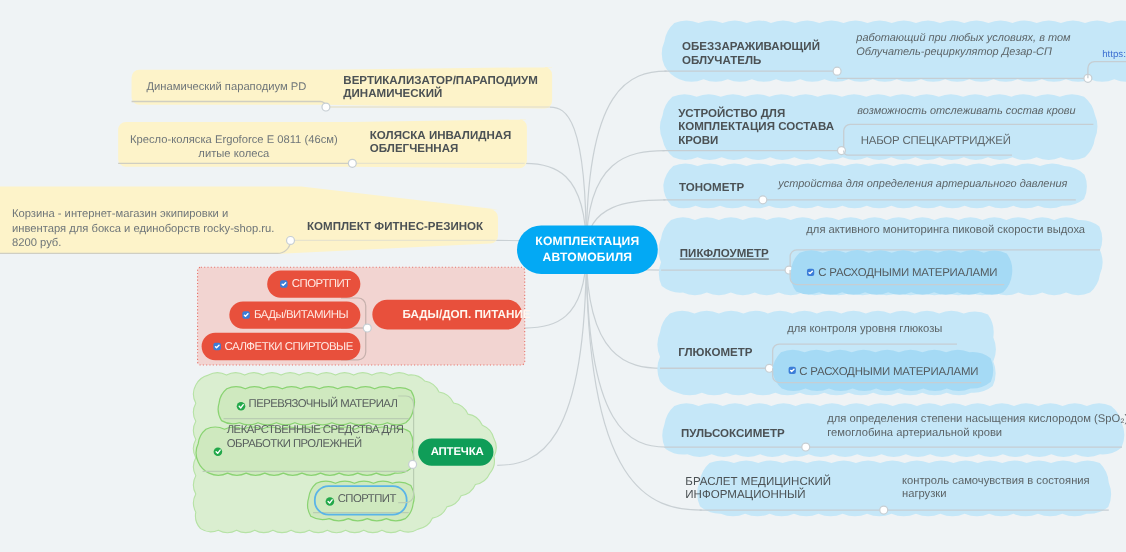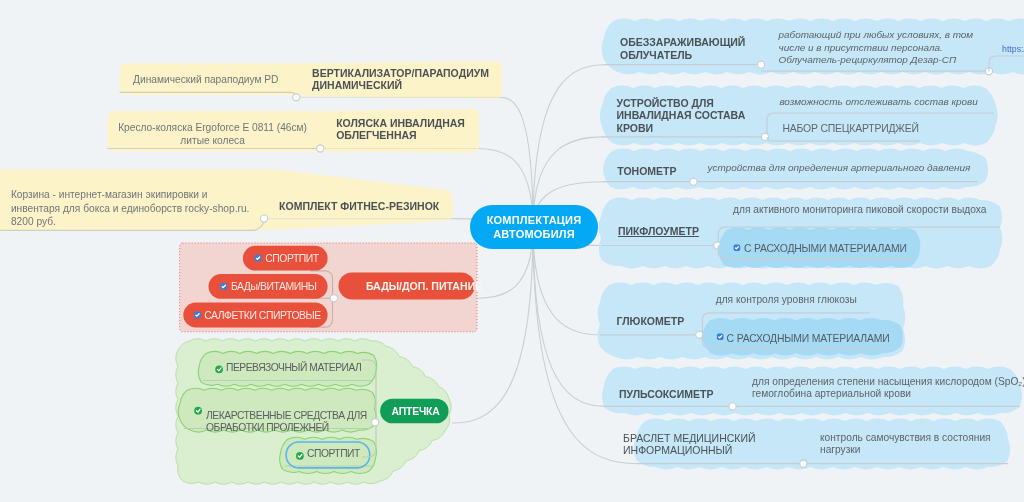--- a/index.html
+++ b/index.html
@@ -104,22 +104,22 @@
       <path d="M287.6 439.3A20.6 20.6 0 0 1 304.9 439.3A20.6 20.6 0 0 1 322.2 439.3A20.6 20.6 0 0 1 339.5 439.3A20.6 20.6 0 0 1 356.8 439.3A20.6 20.6 0 0 1 373.5 441.4A20.6 20.6 0 0 1 375.5 458.2A20.6 20.6 0 0 1 368.5 471.5A20.6 20.6 0 0 1 351.2 471.5A20.6 20.6 0 0 1 333.9 471.5A20.6 20.6 0 0 1 316.6 471.5A20.6 20.6 0 0 1 299.3 471.5A20.6 20.6 0 0 1 282.6 469.4A20.6 20.6 0 0 1 280.6 452.6A20.6 20.6 0 0 1 287.6 439.3Z" fill="#cfe9bf" stroke="#8ad372" stroke-width="1.1"></path>
       <line x1="284.6" y1="466" x2="371.5" y2="466" stroke="#b9cdb2" stroke-width="1.1"></line>
       <path d="M298.7 442H357.2A12.5 12.5 0 0 1 369.7 454.5V455.4A12.5 12.5 0 0 1 357.2 467.9H298.7A12.5 12.5 0 0 1 286.2 455.4V454.5A12.5 12.5 0 0 1 298.7 442Z" fill="none" stroke="#59b4e8" stroke-width="1.6"></path>
       <circle cx="299.9" cy="455.90000000000003" r="3.9" fill="#23a84a"></circle>
       <path d="M298.262 455.978L299.666 457.38200000000006L301.928 454.418" fill="none" stroke="#fff" stroke-width="1.287" stroke-linecap="round" stroke-linejoin="round"></path>
       <path d="M392.40000000000003 398.7H436.3A12.3 12.3 0 0 1 448.6 411V411A12.3 12.3 0 0 1 436.3 423.3H392.40000000000003A12.3 12.3 0 0 1 380.1 411V411A12.3 12.3 0 0 1 392.40000000000003 398.7Z" fill="#0f9d58"></path>
       <path d="M362 360H369A7 7 0 0 1 376 367V450A7 7 0 0 1 369 457H362" fill="none" stroke="#b9cdb2" stroke-width="1.1"></path>
       <circle cx="375.1" cy="422.2" r="3.6" fill="#fff" stroke="#c6ced3" stroke-width="1.1"></circle>
     </svg>
 <div class="txt" style="left: 620px; top: 36.2px; font-size: 10.5px; line-height: 12.4px; font-weight: bold; color: rgb(75, 81, 84);"><div>ОБЕЗЗАРАЖИВАЮЩИЙ</div><div>ОБЛУЧАТЕЛЬ</div></div>
-    <div class="txt" style="left: 778.5px; top: 29.3px; font-size: 9.95px; line-height: 12.2px; font-weight: normal; color: rgb(92, 100, 103); font-style: italic;"><div>работающий при любых условиях, в том</div><div>числе и в присутствии персонала.</div><div>Облучатель-рециркулятор Дезар-СП</div></div>
-    <div class="txt" style="left: 616.5px; top: 97px; font-size: 10.5px; line-height: 12.4px; font-weight: bold; color: rgb(75, 81, 84);"><div>УСТРОЙСТВО ДЛЯ</div><div>ИНВАЛИДНАЯ СОСТАВА</div><div>КРОВИ</div></div>
+    <div class="txt" style="left: 778.5px; top: 29.3px; font-size: 9.95px; line-height: 12.2px; font-weight: normal; color: rgb(92, 100, 103); font-style: italic;"><div>работающий при любых условиях, в том</div><div>Облучатель-рециркулятор Дезар-СП</div></div>
+    <div class="txt" style="left: 616.5px; top: 97px; font-size: 10.5px; line-height: 12.4px; font-weight: bold; color: rgb(75, 81, 84);"><div>УСТРОЙСТВО ДЛЯ</div><div>КОМПЛЕКТАЦИЯ СОСТАВА</div><div>КРОВИ</div></div>
     <div class="txt" style="left: 779.4px; top: 96.2px; font-size: 9.95px; line-height: 12.2px; font-weight: normal; color: rgb(92, 100, 103); font-style: italic;"><div>возможность отслеживать состав крови</div></div>
     <div class="txt" style="left: 617.3px; top: 165.4px; font-size: 10.5px; line-height: 12.4px; font-weight: bold; color: rgb(75, 81, 84);"><div>ТОНОМЕТР</div></div>
     <div class="txt" style="left: 707.6px; top: 162px; font-size: 9.95px; line-height: 12.2px; font-weight: normal; color: rgb(92, 100, 103); font-style: italic;"><div>устройства для определения артериального давления</div></div>
     <div class="txt" style="left: 618px; top: 225px; font-size: 10.5px; line-height: 12.4px; font-weight: bold; color: rgb(75, 81, 84); text-decoration: underline;"><div>ПИКФЛОУМЕТР</div></div>
     <div class="txt" style="left: 733px; top: 204px; font-size: 10.2px; line-height: 12.2px; font-weight: normal; color: rgb(92, 100, 103);"><div>для активного мониторинга пиковой скорости выдоха</div></div>
     <div class="txt" style="left: 616.5px; top: 315px; font-size: 10.5px; line-height: 12.4px; font-weight: bold; color: rgb(75, 81, 84);"><div>ГЛЮКОМЕТР</div></div>
     <div class="txt" style="left: 715.7px; top: 294px; font-size: 10.2px; line-height: 12.2px; font-weight: normal; color: rgb(92, 100, 103);"><div>для контроля уровня глюкозы</div></div>
     <div class="txt" style="left: 619px; top: 388px; font-size: 10.5px; line-height: 12.4px; font-weight: bold; color: rgb(75, 81, 84);"><div>ПУЛЬСОКСИМЕТР</div></div>
     <div class="txt" style="left: 752px; top: 376px; font-size: 10.2px; line-height: 12.2px; font-weight: normal; color: rgb(92, 100, 103);"><div>для определения степени насыщения кислородом (SpO₂)</div><div>гемоглобина артериальной крови</div></div>
     <div class="txt" style="left: 623px; top: 431.5px; font-size: 10.5px; line-height: 12.4px; font-weight: normal; color: rgb(75, 81, 84);"><div>БРАСЛЕТ МЕДИЦИНСКИЙ</div><div>ИНФОРМАЦИОННЫЙ</div></div>
@@ -133,16 +133,16 @@
     <div class="txt" style="left: 118.2px; top: 120.5px; font-size: 10.2px; line-height: 13.5px; font-weight: normal; color: rgb(111, 118, 121); text-align: center;"><div>Кресло-коляска Ergoforce E 0811 (46см)</div><div>литые колеса</div></div>
     <div class="txt" style="left: 336.2px; top: 116.6px; font-size: 10.5px; line-height: 12.2px; font-weight: bold; color: rgb(75, 81, 84);"><div>КОЛЯСКА ИНВАЛИДНАЯ</div><div>ОБЛЕГЧЕННАЯ</div></div>
     <div class="txt" style="left: 10.9px; top: 188px; font-size: 10.2px; line-height: 13.7px; font-weight: normal; color: rgb(111, 118, 121);"><div>Корзина - интернет-магазин экипировки и</div><div>инвентаря для бокса и единоборств rocky-shop.ru.</div><div>8200 руб.</div></div>
     <div class="txt" style="left: 279.1px; top: 199.5px; font-size: 10.5px; line-height: 12.2px; font-weight: bold; color: rgb(75, 81, 84);"><div>КОМПЛЕКТ ФИТНЕС-РЕЗИНОК</div></div>
     <div class="txt" style="left: 470px; top: 213px; width: 128px; text-align: center; font-size: 11px; line-height: 14px; font-weight: bold; color: rgb(255, 255, 255); letter-spacing: 0.2px;"><div>КОМПЛЕКТАЦИЯ</div><div>АВТОМОБИЛЯ</div></div>
     <div class="txt" style="left: 265.2px; top: 252px; font-size: 10.4px; line-height: 14px; font-weight: normal; color: rgb(255, 232, 226); letter-spacing: -0.45px;">СПОРТПИТ</div>
     <div class="txt" style="left: 230.9px; top: 280.2px; font-size: 10.4px; line-height: 14px; font-weight: normal; color: rgb(255, 232, 226); letter-spacing: -0.45px;">БАДы/ВИТАМИНЫ</div>
     <div class="txt" style="left: 204.2px; top: 308.8px; font-size: 10.4px; line-height: 14px; font-weight: normal; color: rgb(255, 232, 226); letter-spacing: -0.45px;">САЛФЕТКИ СПИРТОВЫЕ</div>
     <div class="txt" style="left: 349.9px; top: 279.4px; font-size: 10.6px; line-height: 14px; font-weight: bold; color: rgb(255, 246, 239); padding-left: 16px;">БАДЫ/ДОП. ПИТАНИЕ</div>
     <div class="txt" style="left: 226px; top: 362px; font-size: 10.3px; line-height: 12.2px; font-weight: normal; color: rgb(89, 96, 95); letter-spacing: -0.48px;"><div>ПЕРЕВЯЗОЧНЫЙ МАТЕРИАЛ</div></div>
-    <div class="txt" style="left: 206.1px; top: 410px; font-size: 10.3px; line-height: 12.2px; font-weight: normal; color: rgb(89, 96, 95); letter-spacing: -0.48px;"><div>ЛЕКАРСТВЕННЫЕ СРЕДСТВА ДЛЯ</div><div>ОБРАБОТКИ ПРОЛЕЖНЕЙ</div></div>
+    <div class="txt" style="left: 206.1px; top: 386px; font-size: 10.3px; line-height: 12.2px; font-weight: normal; color: rgb(89, 96, 95); letter-spacing: -0.48px;"><div>ЛЕКАРСТВЕННЫЕ СРЕДСТВА ДЛЯ</div><div>ОБРАБОТКИ ПРОЛЕЖНЕЙ</div></div>
     <div class="txt" style="left: 307px; top: 448.2px; font-size: 10.3px; line-height: 12.2px; font-weight: normal; color: rgb(89, 96, 95); letter-spacing: -0.48px;"><div>СПОРТПИТ</div></div>
     <div class="txt" style="left: 391.5px; top: 404.9px; font-size: 10.4px; line-height: 14px; font-weight: bold; color: rgb(255, 255, 255); letter-spacing: -0.16px;">АПТЕЧКА</div>
   </div>
 
 </body></html>

